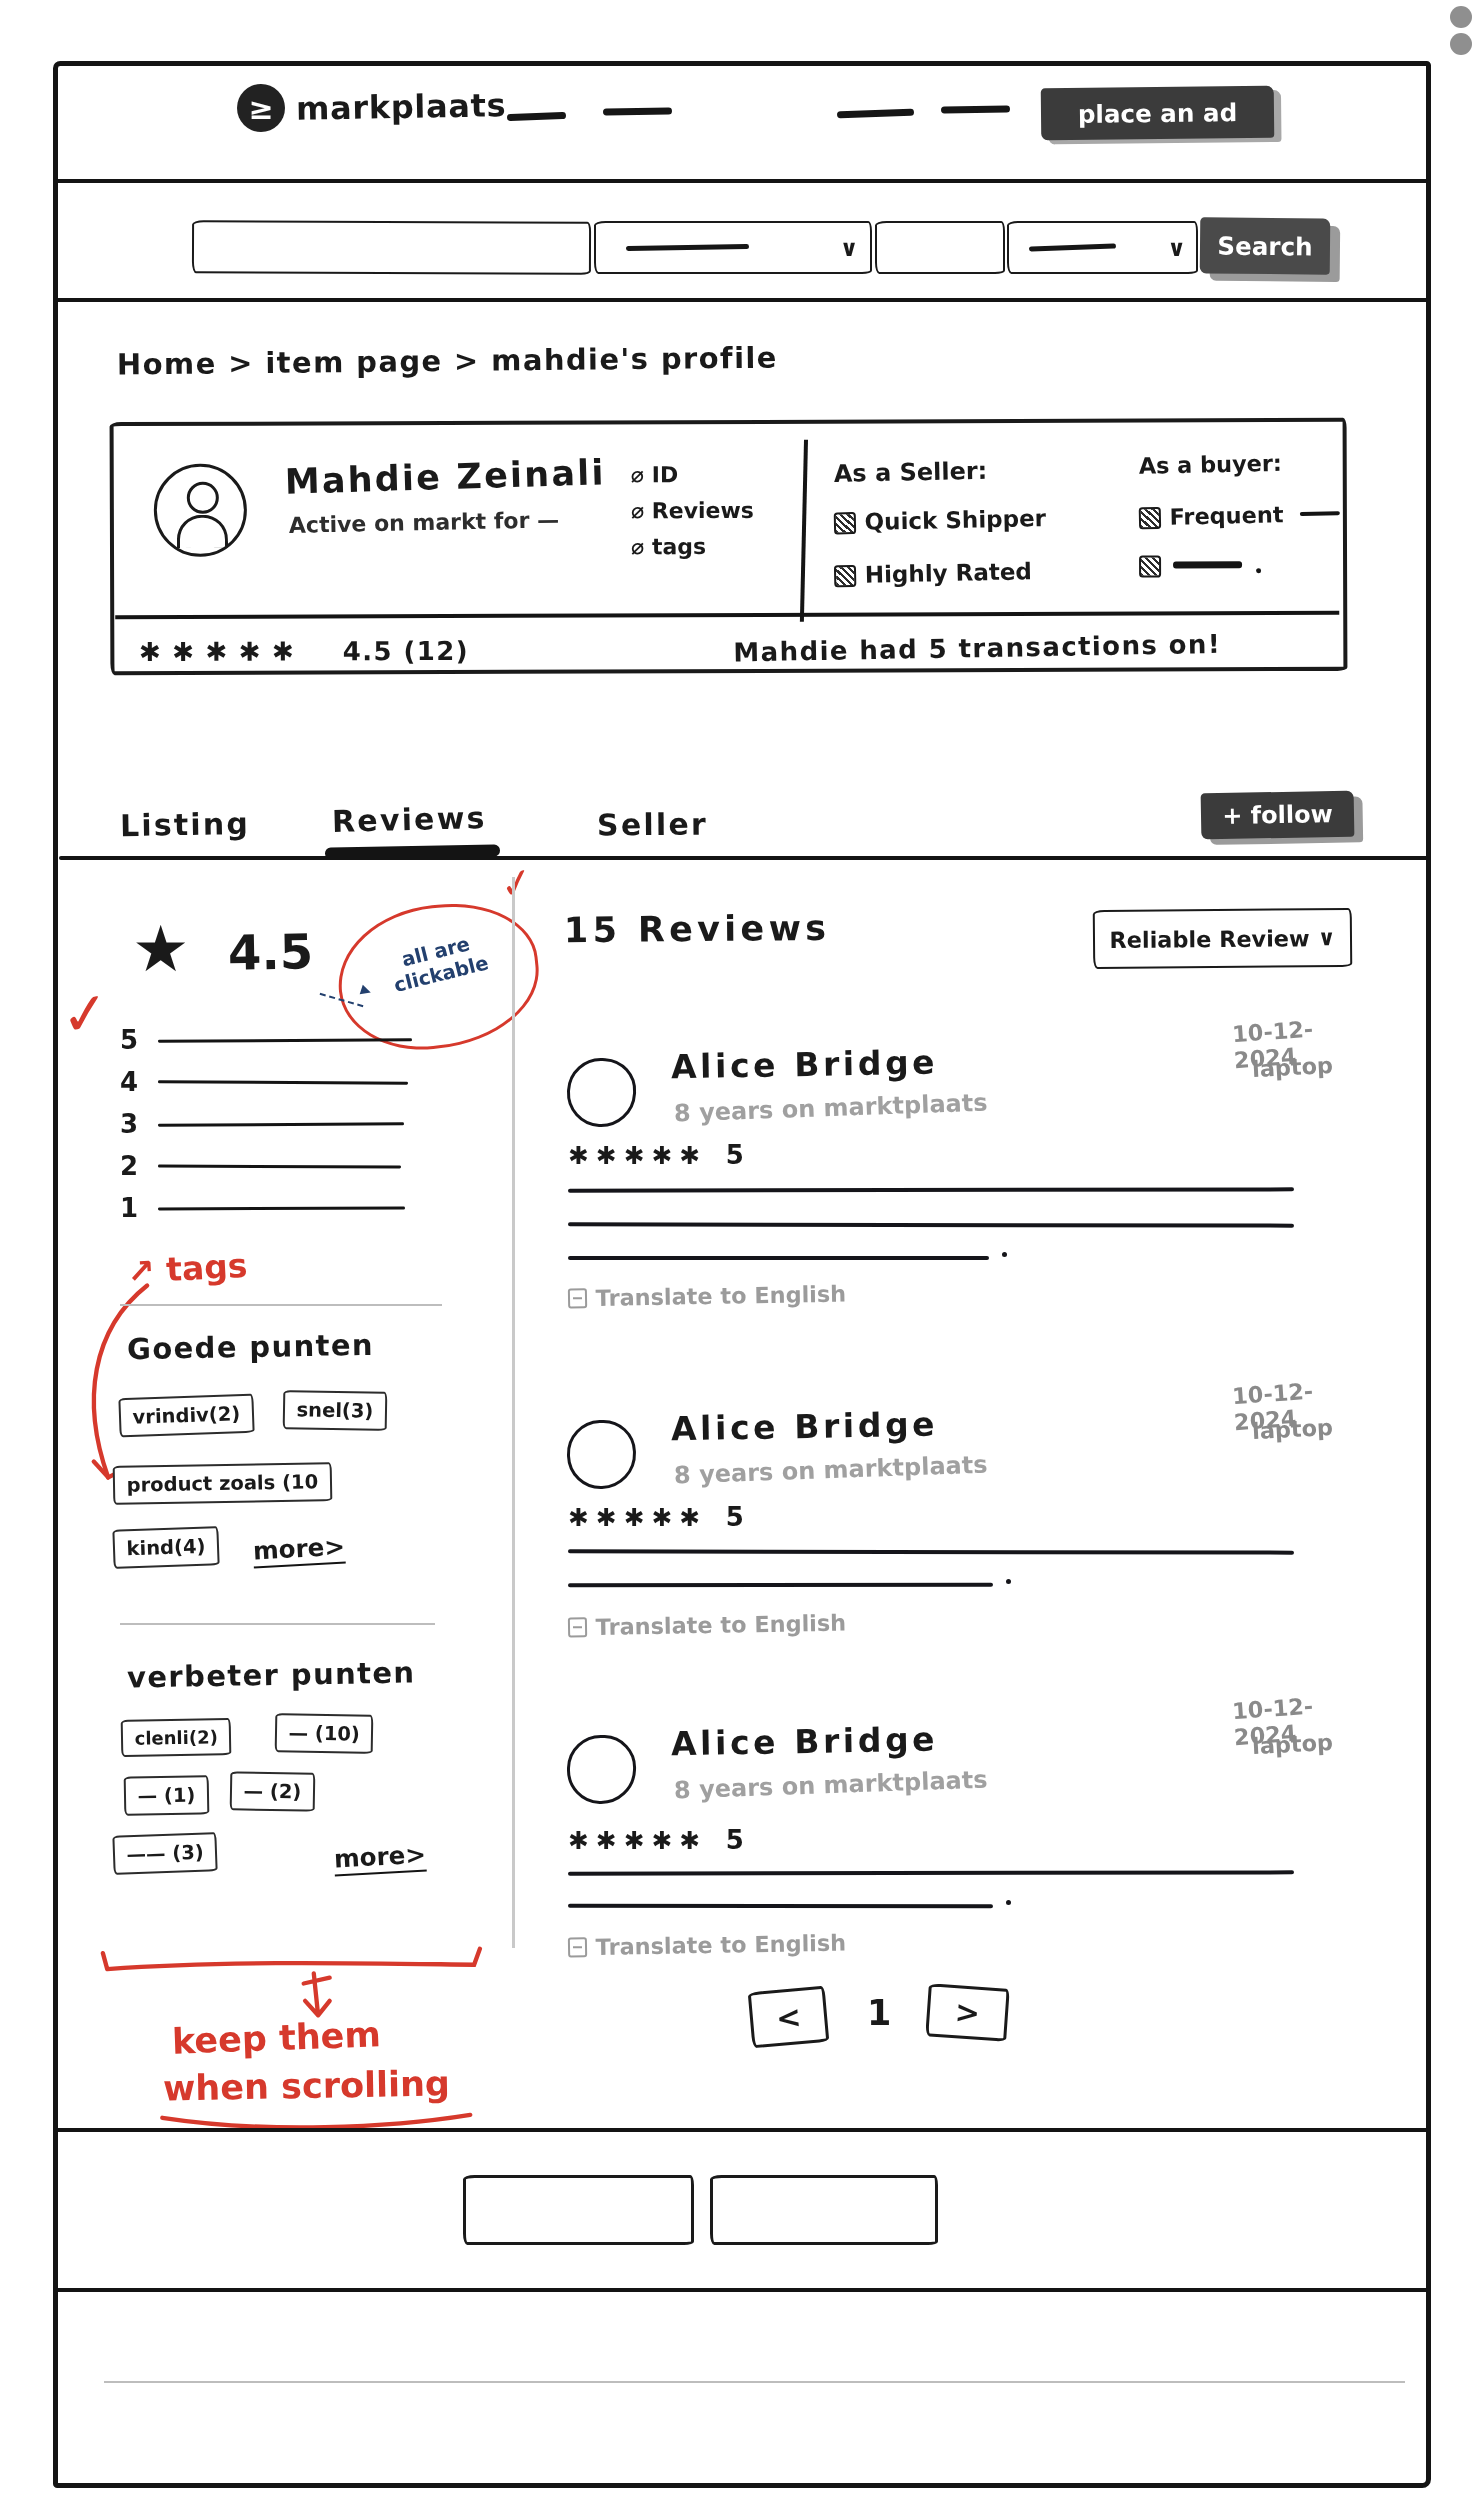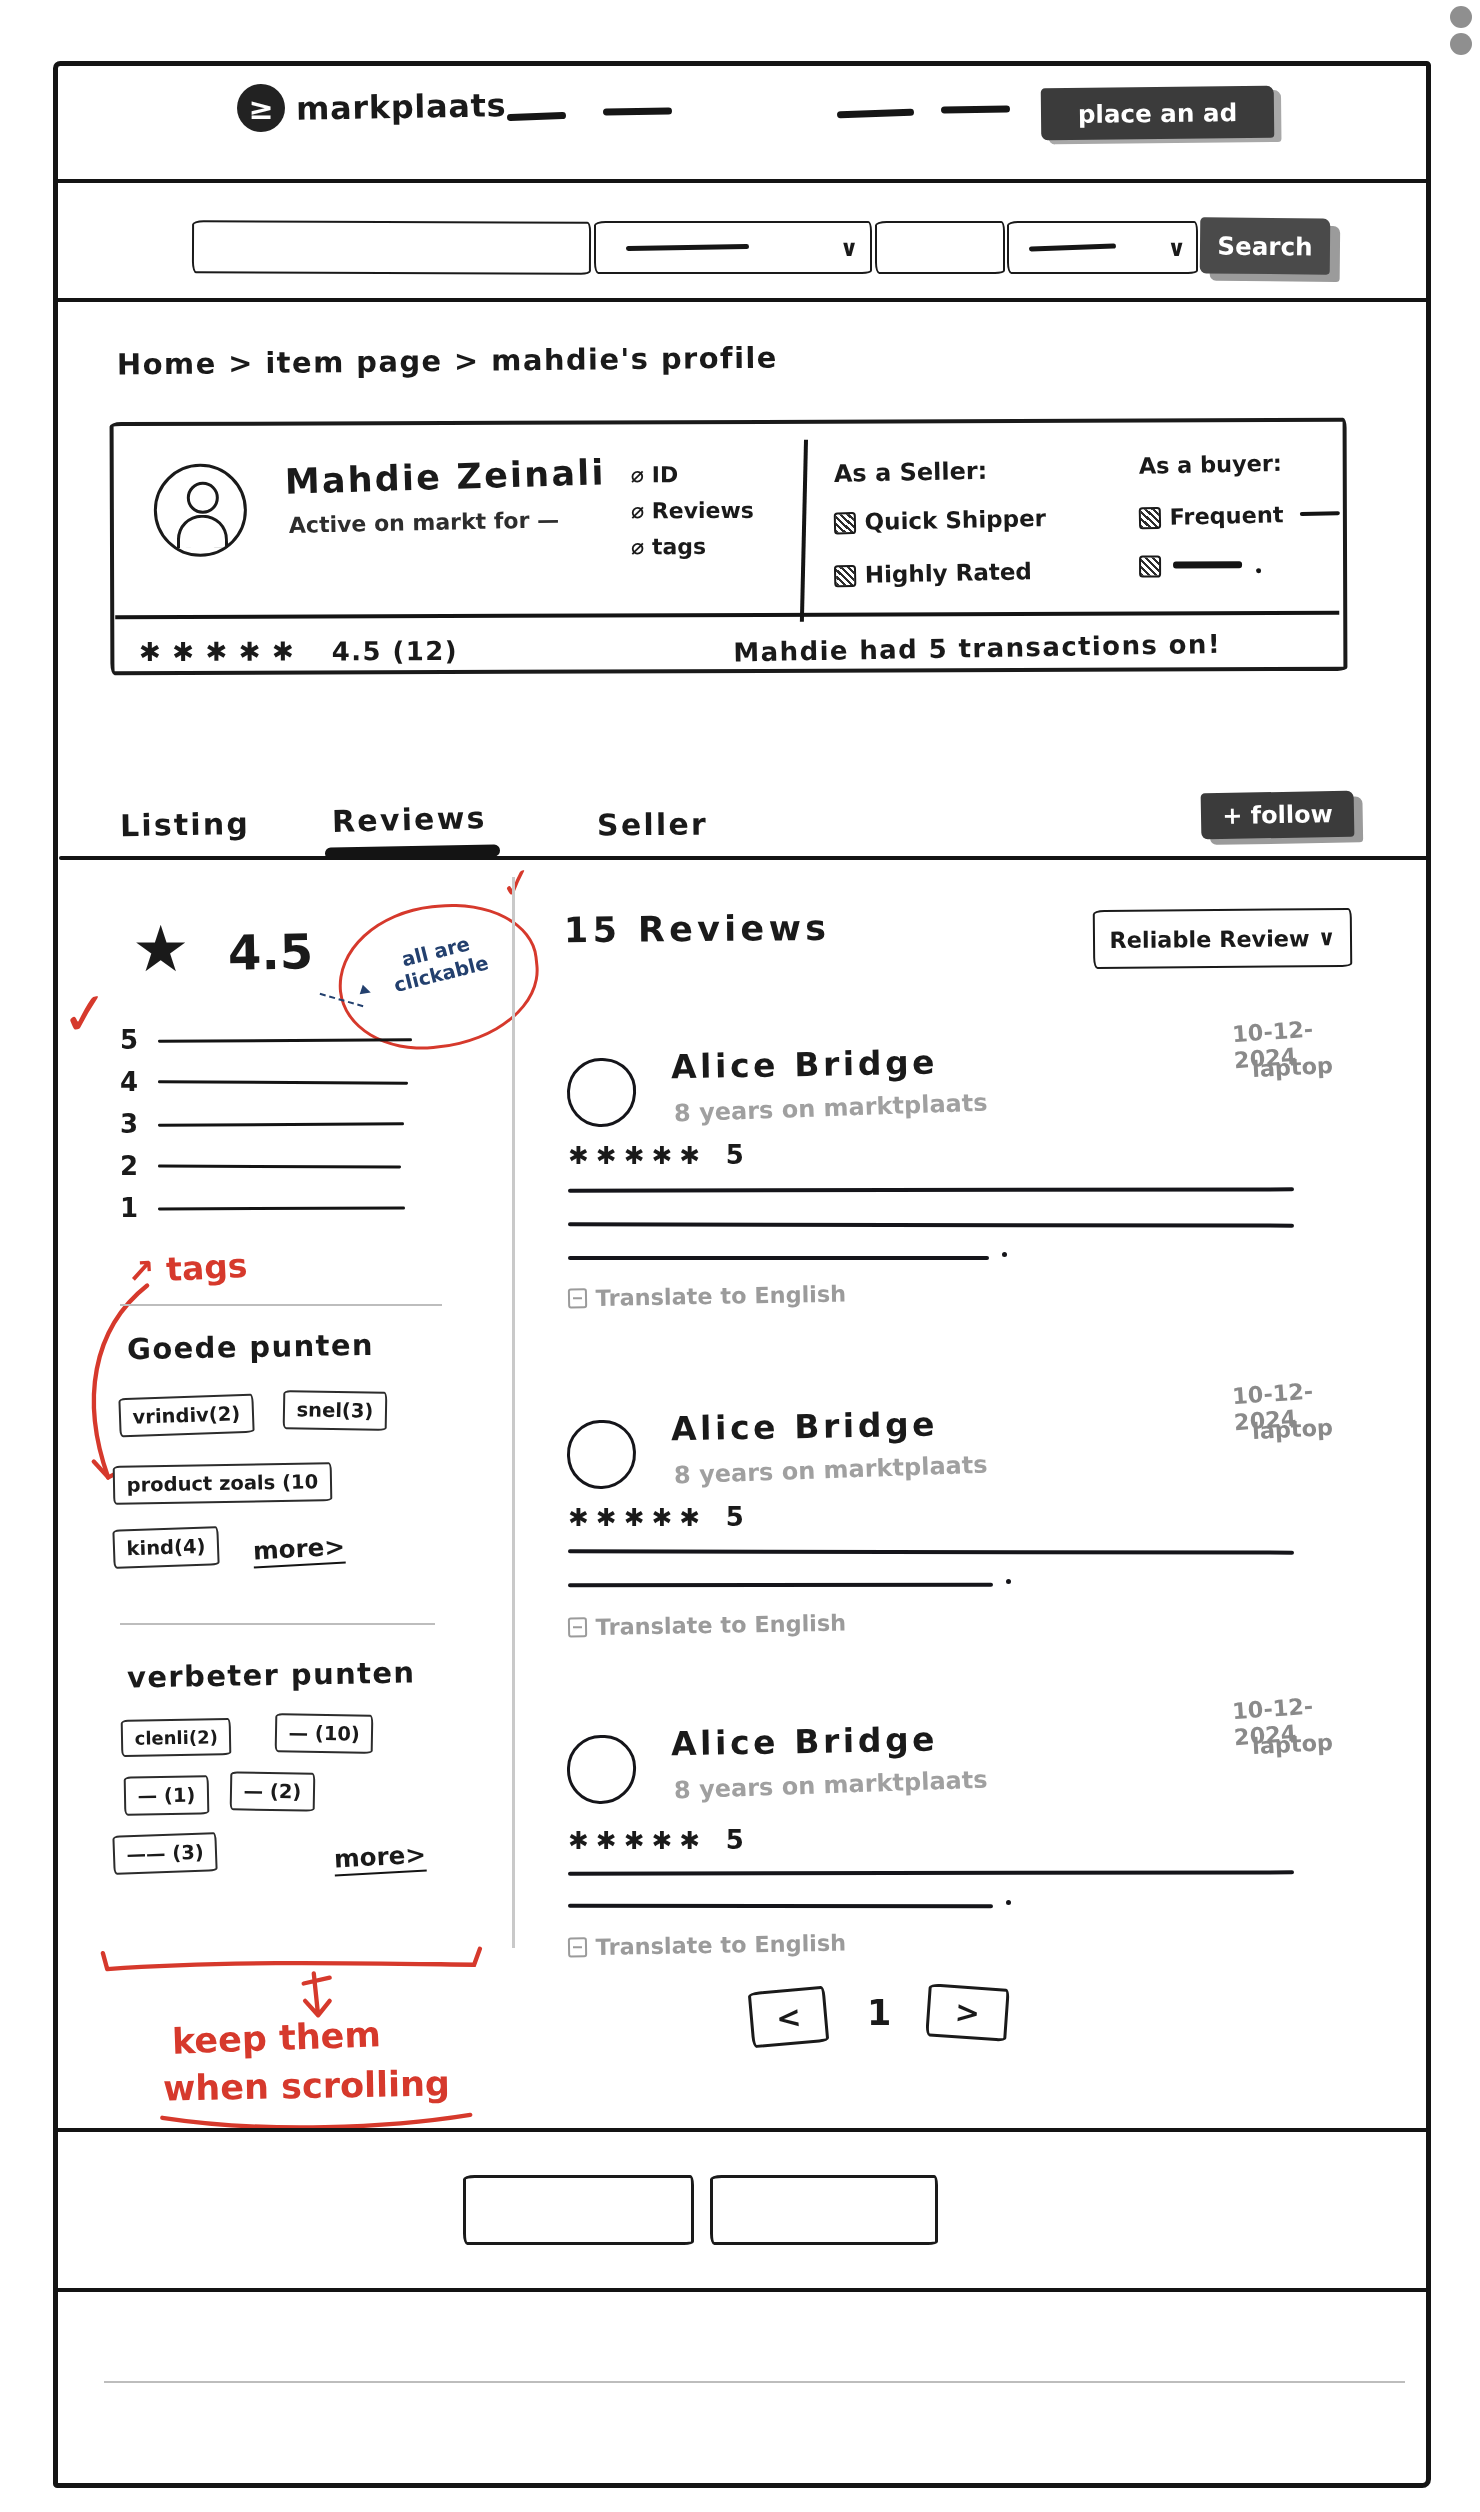--- a/index.html
+++ b/index.html
@@ -127,21 +127,21 @@
   <div class="abs" style="left:1025px; top:133px;">
     <span class="cbx"></span>
     <span style="display:inline-block; width:69px; height:7.2px; background:#141414; vertical-align:4.3px; border-radius:2.9px;"></span>
     <span style="display:inline-block; width:5px; height:5px; background:#141414; border-radius:50%; margin-left:10px;"></span>
   </div>
 
   <div class="abs" style="left:1.4px; top:189px; width:1224px; height:3.6px; background:#141414;"></div>
 
   <div class="abs" style="left:24.6px; top:211px; font-size:26px; font-weight:bold; letter-spacing:4.3px;">
     <span class="st">✱</span><span class="st">✱</span><span class="st">✱</span><span class="st">✱</span><span class="st">✱</span>
-    <span style="letter-spacing:1.4px; margin-left:13px;">4.5 (12)</span>
+    <span style="letter-spacing:1.4px; margin-left:24px;">4.5 (12)</span>
   </div>
   <div class="abs" style="left:619px; top:210px; font-size:26px; font-weight:bold; letter-spacing:1.4px; transform:rotate(-0.8deg);">Mahdie had 5 transactions on!</div>
 </div>
 
 <div class="abs" style="left:120px; top:807px; font-size:30px; font-weight:bold; letter-spacing:2.2px; transform:rotate(-1deg);">Listing</div>
 <div class="abs" style="left:332px; top:802px; font-size:30px; font-weight:bold; letter-spacing:2.2px; transform:rotate(-1.5deg);">Reviews</div>
 <div class="abs" style="left:325px; top:846px; width:175px; height:12.3px; background:#141414; border-radius:5.8px; transform:rotate(-1deg);"></div>
 <div class="abs" style="left:597px; top:807px; font-size:30px; font-weight:bold; letter-spacing:2.2px; transform:rotate(-0.5deg);">Seller</div>
 <div class="abs darkbtn" style="left:1201px; top:792px; width:153px; height:46px; font-size:24px; transform:rotate(-1deg); box-shadow:8.7px 5.8px 0 #9b9b9b;">+ follow</div>
 <div class="abs divider" style="left:59px; top:856px; width:1370px; height:3.6px;"></div>

